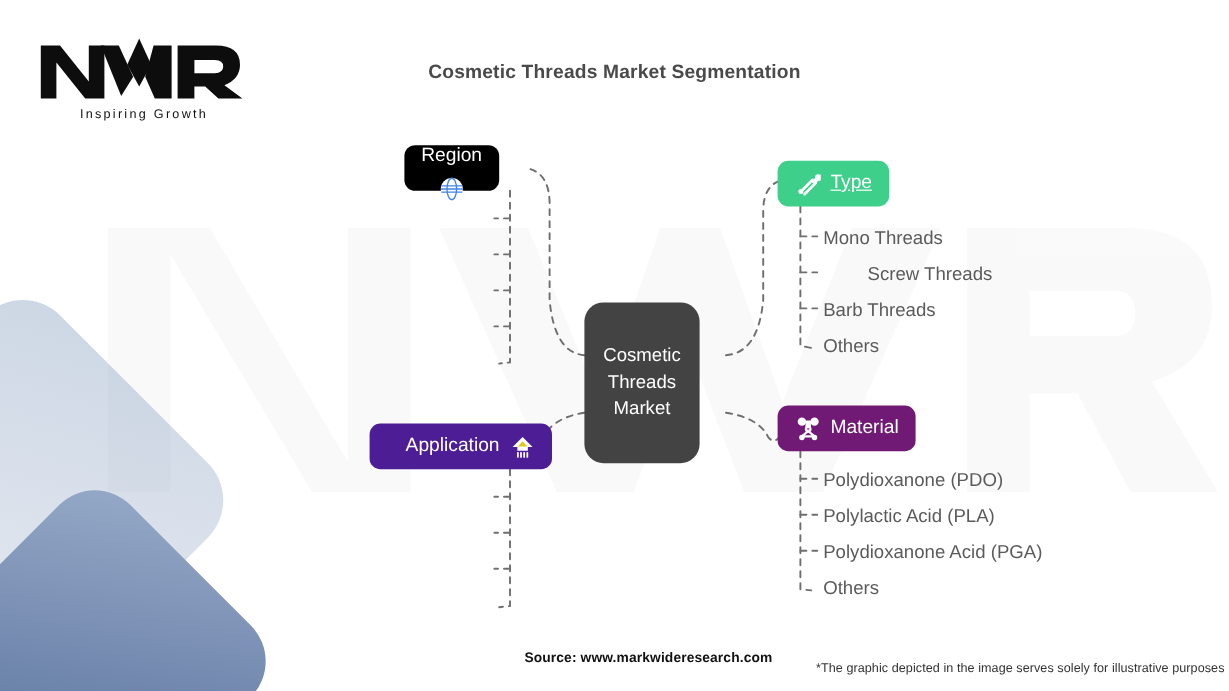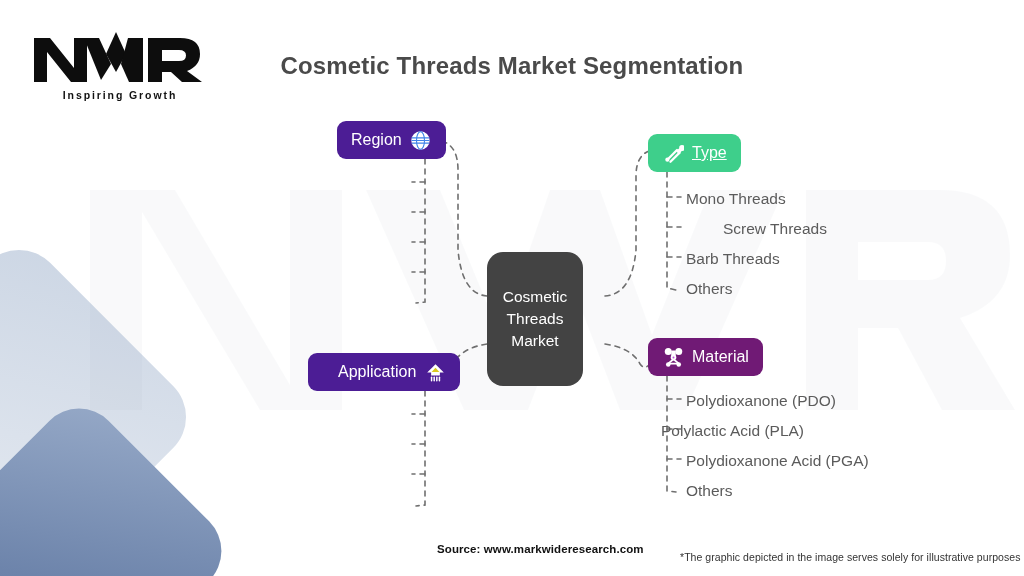--- a/index.html
+++ b/index.html
@@ -34,49 +34,49 @@
   }
 
   
   .logo{position:absolute;left:30px;top:28px;width:180px;height:90px;}
   .logo-mark{display:block;}
   .logo-name{
     font-size:16.5px;font-weight:bold;color:#111;letter-spacing:.2px;
     text-align:center;margin-top:1px;
   }
   .logo-tag{
-    font-size:10.5px;font-weight:bold;color:#111;letter-spacing:1.9px;
+    font-size:10.5px;font-weight:normal;color:#111;letter-spacing:1.9px;
     text-align:center;margin-top:3px;
   }
 
   
   .title{
     position:absolute;left:0;top:52px;width:1024px;text-align:center;
-    font-size:24px;font-weight:bold;color:#4a4a4a;letter-spacing:.15px;
+    font-size:16px;font-weight:bold;color:#4a4a4a;letter-spacing:.15px;
   }
 
   
   .wires{position:absolute;left:0;top:0;width:1024px;height:576px;}
 
   
   .center-node{
     position:absolute;left:487px;top:252px;width:96px;height:134px;
     background:#434343;border-radius:16px;
     display:flex;align-items:center;justify-content:center;
     color:#ffffff;font-size:15.5px;line-height:1.42;text-align:center;
   }
 
   
   .badge{
     position:absolute;display:flex;align-items:center;gap:8px;
     height:38px;padding:0 14px;border-radius:9px;
     color:#ffffff;font-size:16px;white-space:nowrap;
   }
   .badge .ico{display:flex;align-items:center;justify-content:center;width:22px;height:22px;}
-  #badge-region{left:337px;top:121px;background:#4c1d95;}
+  #badge-region{left:337px;top:121px;background:#000000;flex-direction:column;}
   #badge-type{left:648px;top:134px;background:#3ecf8b;text-decoration:underline;}
   #badge-application{left:308px;top:353px;background:#4c1d95;padding-left:30px;}
   #badge-material{left:648px;top:338px;background:#701a75;}
 
   
   .branch{position:absolute;}
   .branch .item{
     position:absolute;white-space:nowrap;
     font-size:15.5px;color:#5b5b5b;line-height:1;
   }
@@ -247,21 +247,21 @@
 
   <div class="branch left">
     
     
     
     
   </div>
 
   <div class="branch right">
     <div class="item" style="left:686px;top:393px;">Polydioxanone (PDO)</div>
-    <div class="item" style="left:661px;top:423px;">Polylactic Acid (PLA)</div>
+    <div class="item" style="left:686px;top:423px;">Polylactic Acid (PLA)</div>
     <div class="item" style="left:686px;top:453px;">Polydioxanone Acid (PGA)</div>
     <div class="item" style="left:686px;top:483px;">Others</div>
   </div>
 
   <div class="source">Source: www.markwideresearch.com</div>
   <div class="disclaimer">*The graphic depicted in the image serves solely for illustrative purposes</div>
 
 </div>
 
 </body></html>

